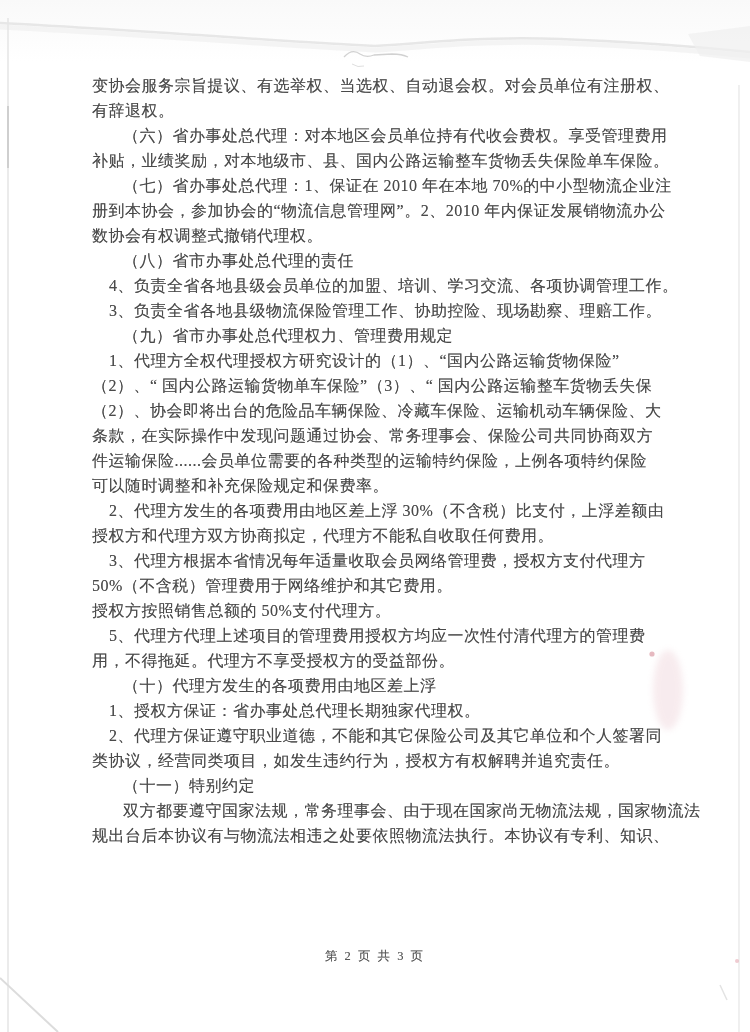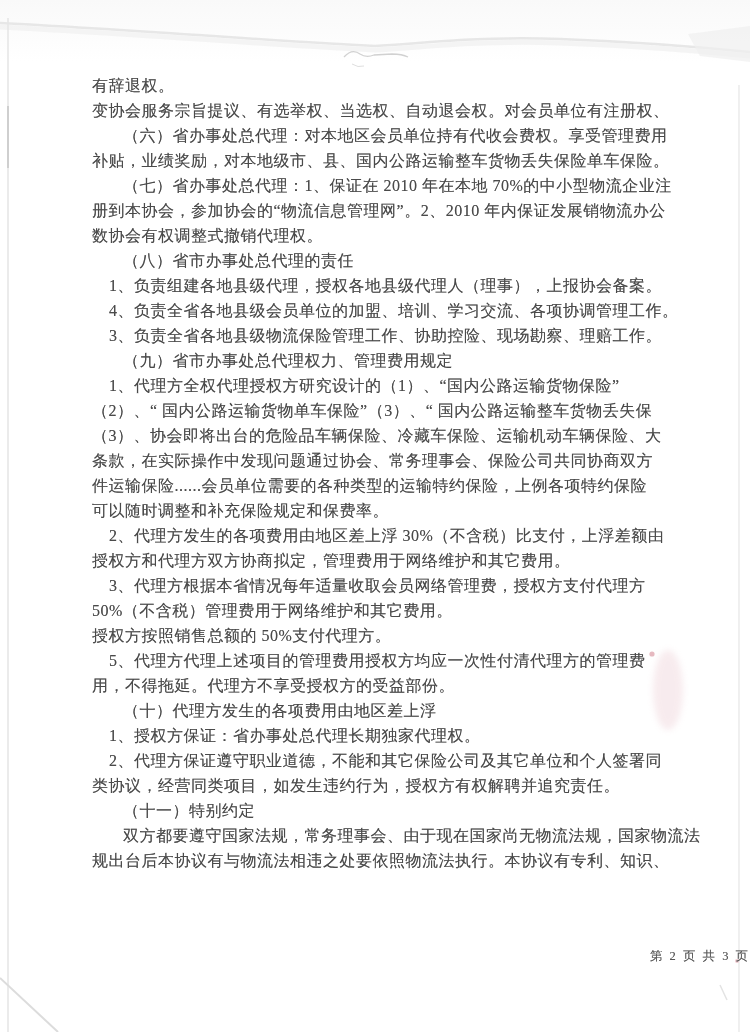--- a/index.html
+++ b/index.html
@@ -33,21 +33,21 @@
     white-space: nowrap;
   }
   .i0 { padding-left: 0; }
   .i1 { padding-left: 17px; }
   .i2 { padding-left: 31px; font-family: Liberation Serif, serif; }
   .footer {
     position: absolute;
     left: 0;
     top: 948px;
     width: 750px;
-    text-align: right;
+    text-align: center;
     color: #565656;
     font-size: 12.5px;
     letter-spacing: 2px;
     text-shadow: 0 0 0.3px rgba(86,86,86,0.5);
   }
 </style>
 </head>
 <body>
 
 <div class="page">
@@ -74,40 +74,39 @@
 
     <line x1="0" y1="978" x2="58" y2="1032" stroke="#dcdcdc" stroke-width="2"></line>
 
     <ellipse cx="668" cy="690" rx="15" ry="40" fill="#dfa8b4" opacity="0.22" filter="url(#soften)"></ellipse>
     <circle cx="652" cy="654" r="2.6" fill="#cd7382" opacity="0.5"></circle>
     <circle cx="737" cy="961" r="2" fill="#e1a0ac" opacity="0.55"></circle>
     <line x1="720" y1="985" x2="727" y2="1000" stroke="#e3e3e3" stroke-width="1.5"></line>
   </svg>
 
   <div class="doc">
+      <div class="line i0">变协会服务宗旨提议、有选举权、当选权、自动退会权。对会员单位有注册权、</div>
       <div class="line i0">有辞退权。</div>
-      <div class="line i0">变协会服务宗旨提议、有选举权、当选权、自动退会权。对会员单位有注册权、</div>
       <div class="line i2">（六）省办事处总代理：对本地区会员单位持有代收会费权。享受管理费用</div>
       <div class="line i0">补贴，业绩奖励，对本地级市、县、国内公路运输整车货物丢失保险单车保险。</div>
       <div class="line i2">（七）省办事处总代理：1、保证在 2010 年在本地 70%的中小型物流企业注</div>
       <div class="line i0">册到本协会，参加协会的“物流信息管理网”。2、2010 年内保证发展销物流办公</div>
       <div class="line i0">数协会有权调整式撤销代理权。</div>
       <div class="line i2">（八）省市办事处总代理的责任</div>
-      <div class="line i1">1、负责组建各地县级代理，授权各地县级代理人（理事），上报协会备案。</div>
       <div class="line i1">4、负责全省各地县级会员单位的加盟、培训、学习交流、各项协调管理工作。</div>
       <div class="line i1">3、负责全省各地县级物流保险管理工作、协助控险、现场勘察、理赔工作。</div>
       <div class="line i2">（九）省市办事处总代理权力、管理费用规定</div>
       <div class="line i1">1、代理方全权代理授权方研究设计的（1）、“国内公路运输货物保险”</div>
       <div class="line i0">（2）、“ 国内公路运输货物单车保险”（3）、“ 国内公路运输整车货物丢失保</div>
-      <div class="line i0">（3）、协会即将出台的危险品车辆保险、冷藏车保险、运输机动车辆保险、大</div>
+      <div class="line i0">（2）、协会即将出台的危险品车辆保险、冷藏车保险、运输机动车辆保险、大</div>
       <div class="line i0">条款，在实际操作中发现问题通过协会、常务理事会、保险公司共同协商双方</div>
       <div class="line i0">件运输保险......会员单位需要的各种类型的运输特约保险，上例各项特约保险</div>
       <div class="line i0">可以随时调整和补充保险规定和保费率。</div>
       <div class="line i1">2、代理方发生的各项费用由地区差上浮 30%（不含税）比支付，上浮差额由</div>
-      <div class="line i0">授权方和代理方双方协商拟定，管理费用于网络维护和其它费用。</div>
+      <div class="line i0">授权方和代理方双方协商拟定，代理方不能私自收取任何费用。</div>
       <div class="line i1">3、代理方根据本省情况每年适量收取会员网络管理费，授权方支付代理方</div>
       <div class="line i0">50%（不含税）管理费用于网络维护和其它费用。</div>
       <div class="line i0">授权方按照销售总额的 50%支付代理方。</div>
       <div class="line i1">5、代理方代理上述项目的管理费用授权方均应一次性付清代理方的管理费</div>
       <div class="line i0">用，不得拖延。代理方不享受授权方的受益部份。</div>
       <div class="line i2">（十）代理方发生的各项费用由地区差上浮</div>
       <div class="line i1">1、授权方保证：省办事处总代理长期独家代理权。</div>
       <div class="line i1">2、代理方保证遵守职业道德，不能和其它保险公司及其它单位和个人签署同</div>
       <div class="line i0">类协议，经营同类项目，如发生违约行为，授权方有权解聘并追究责任。</div>
       <div class="line i2">（十一）特别约定</div>

